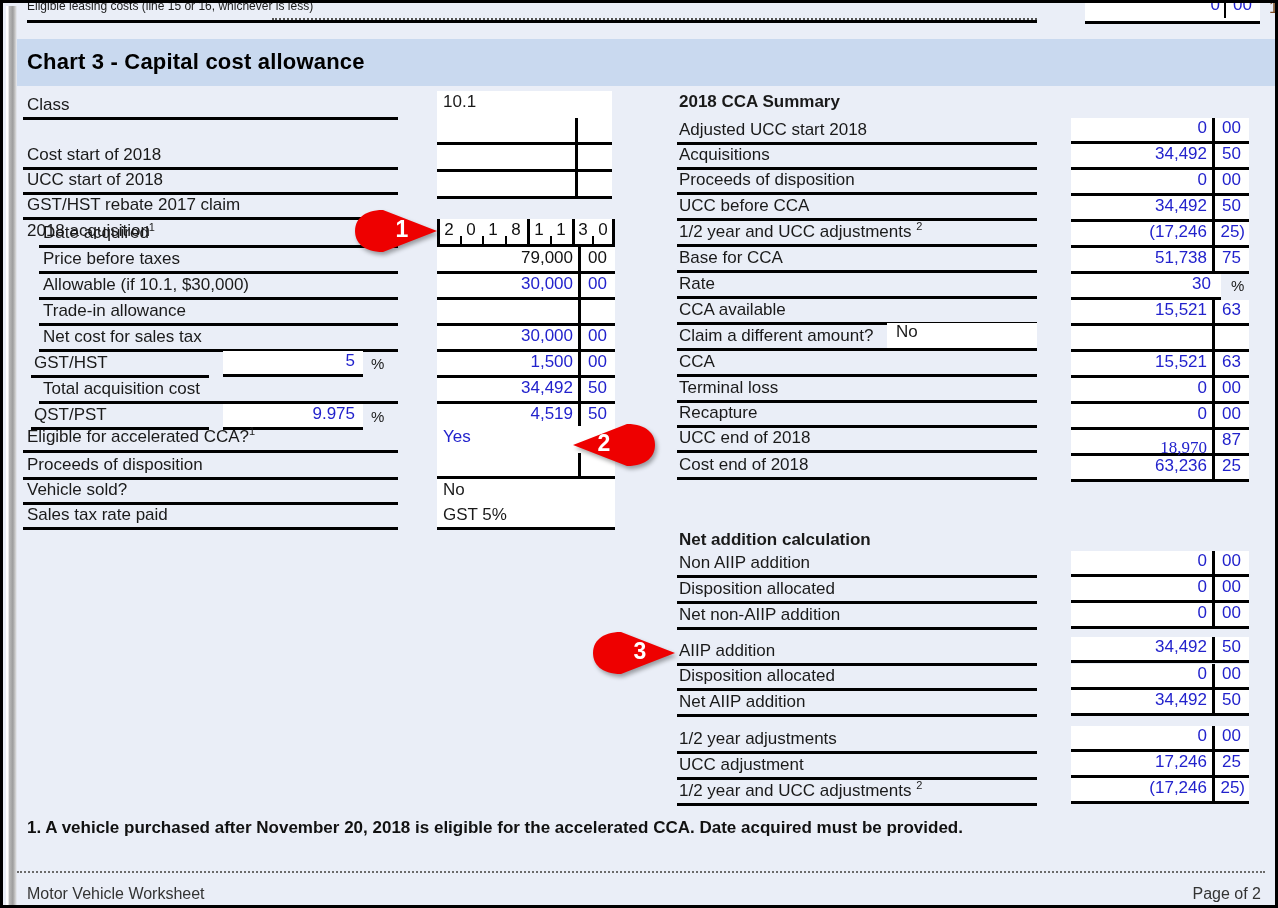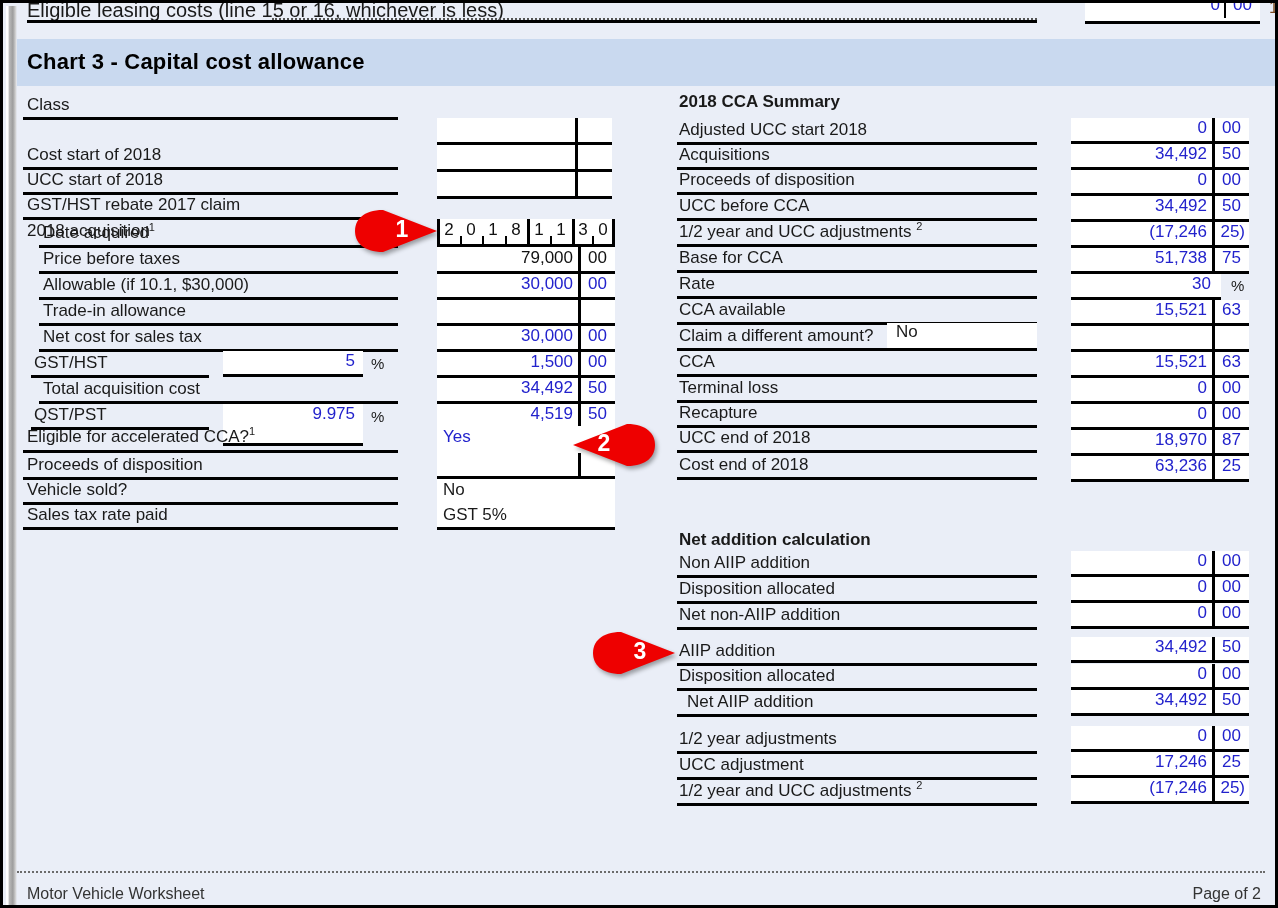--- a/index.html
+++ b/index.html
@@ -21,21 +21,21 @@
   .gutter{
     position:absolute;left:3px;top:3px;width:11px;height:902px;
     background:linear-gradient(to right,#ffffff 0%,#ffffff 18%,#b9b9b9 30%,#9d9d9d 62%,#cfcfcf 86%,#eaeef7 100%);
   }
 
   
   .toprow{
     position:absolute;left:14px;top:0px;right:0px;height:26px;
   }
   .toprow .tlabel{
-    position:absolute;left:10px;top:-4px;font-size:20px;color:#1a1a1a;
+    position:absolute;left:10px;top:-4px;font-size:12px;color:#1a1a1a;
     white-space:nowrap;
   }
   .toprow .tline{
     position:absolute;left:10px;top:17px;width:1010px;height:3px;background:#000;
   }
   .toprow .tdot{
     position:absolute;left:255px;top:15px;width:765px;height:0;border-top:2px dotted #555;
   }
   .toprow .tbox{
     position:absolute;left:1068px;top:-6px;width:175px;height:24px;background:#fff;
@@ -124,20 +124,23 @@
     </div>
     <div class="lineno">17</div>
   </div>
 
   <div class="band">
     <div class="title">Chart 3 - Capital cost allowance</div>
   </div>
 
   <div class="lbl" style="left:24px;top:92px;">Class</div>
   <div class="ul" style="left:20px;top:114px;width:375px;"></div>
+  <div class="tbox2" style="left:434px;top:88px;width:175px;height:27px;">
+    <div class="tv">10.1</div>
+  </div>
 
   <div class="lbl" style="left:24px;top:142px;">Cost start of 2018</div>
   <div class="ul" style="left:20px;top:164px;width:375px;"></div>
   <div class="mbox" style="left:434px;top:115px;width:175px;height:27px;">
     <div class="bb" style="width:175px;"></div>
     <div class="vsep" style="left:138px;height:27px;"></div>
     <div class="dv" style="right:42px;top:1px;"></div>
     <div class="cv" style="right:8px;top:1px;"></div>
   </div>
 
@@ -240,21 +243,21 @@
   <div class="ul" style="left:36px;top:398px;width:359px;"></div>
   <div class="mbox" style="left:434px;top:375px;width:178px;height:26px;">
     <div class="bb" style="width:178px;"></div>
     <div class="vsep" style="left:141px;height:26px;"></div>
     <div class="dv" style="right:42px;top:0px;">34,492</div>
     <div class="cv" style="right:8px;top:0px;">50</div>
   </div>
 
   <div class="lbl" style="left:31px;top:402px;">QST/PST</div>
   <div class="ul" style="left:28px;top:424px;width:178px;"></div>
-  <div class="tbox2" style="left:220px;top:401px;width:140px;height:42px;">
+  <div class="tbox2" style="left:220px;top:401px;width:140px;height:26px;">
     <div class="bb" style="width:140px;"></div>
     <div class="tv tvb" style="left:auto;right:8px;top:0px;">9.975</div>
   </div>
   <div class="pct" style="left:368px;top:405px;">%</div>
   <div class="mbox" style="left:434px;top:401px;width:178px;height:26px;">
     <div class="bb" style="width:178px;"></div>
     <div class="vsep" style="left:141px;height:26px;"></div>
     <div class="dv" style="right:42px;top:0px;">4,519</div>
     <div class="cv" style="right:8px;top:0px;">50</div>
   </div>
@@ -401,21 +404,21 @@
     <div class="vsep" style="left:141px;height:26px;"></div>
     <div class="dv" style="right:42px;top:0px;">0</div>
     <div class="cv" style="right:8px;top:0px;">00</div>
   </div>
 
   <div class="lbl" style="left:676px;top:425px;">UCC end of 2018</div>
   <div class="ul" style="left:674px;top:447px;width:360px;"></div>
   <div class="mbox" style="left:1068px;top:427px;width:178px;height:26px;">
     <div class="bb" style="width:178px;"></div>
     <div class="vsep" style="left:141px;height:26px;"></div>
-    <div class="dv" style="right:42px;top:0px;">18,970</div>
+    <div class="dv" style="right:42px;top:8px;font-family:Liberation Serif, serif;">18,970</div>
     <div class="cv" style="right:8px;top:0px;margin-left:32px;">87</div>
   </div>
 
   <div class="lbl" style="left:676px;top:452px;">Cost end of 2018</div>
   <div class="ul" style="left:674px;top:474px;width:360px;"></div>
   <div class="mbox" style="left:1068px;top:453px;width:178px;height:26px;">
     <div class="bb" style="width:178px;"></div>
     <div class="vsep" style="left:141px;height:26px;"></div>
     <div class="dv" style="right:42px;top:0px;">63,236</div>
     <div class="cv" style="right:8px;top:0px;">25</div>
@@ -461,21 +464,21 @@
 
   <div class="lbl" style="left:676px;top:663px;">Disposition allocated</div>
   <div class="ul" style="left:674px;top:685px;width:360px;"></div>
   <div class="mbox" style="left:1068px;top:661px;width:178px;height:26px;">
     <div class="bb" style="width:178px;"></div>
     <div class="vsep" style="left:141px;height:26px;"></div>
     <div class="dv" style="right:42px;top:0px;">0</div>
     <div class="cv" style="right:8px;top:0px;">00</div>
   </div>
 
-  <div class="lbl" style="left:676px;top:689px;margin-left:8px;">Net AIIP addition</div>
+  <div class="lbl" style="left:676px;top:689px;">Net AIIP addition</div>
   <div class="ul" style="left:674px;top:711px;width:360px;"></div>
   <div class="mbox" style="left:1068px;top:687px;width:178px;height:26px;">
     <div class="bb" style="width:178px;"></div>
     <div class="vsep" style="left:141px;height:26px;"></div>
     <div class="dv" style="right:42px;top:0px;">34,492</div>
     <div class="cv" style="right:8px;top:0px;">50</div>
   </div>
 
   <div class="lbl" style="left:676px;top:726px;">1/2 year adjustments</div>
   <div class="ul" style="left:674px;top:748px;width:360px;"></div>
@@ -520,17 +523,18 @@
     <div class="num">2</div>
   </div>
 
   <div class="pin right" style="left:588px;top:626px;">
     <svg width="86" height="48" viewBox="0 0 86 48">
       <path d="M84 24 L30 3 C10 3 2 13 2 24 C2 35 10 45 30 45 Z" fill="#ee0000"></path>
     </svg>
     <div class="num">3</div>
   </div>
 
+  <div class="fn" style="left:24px;top:815px;">1. A vehicle purchased after November 20, 2018 is eligible for the accelerated CCA. Date acquired must be provided.</div>
 
   <div class="footsep"></div>
   <div class="foot" style="left:24px;top:882px;">Motor Vehicle Worksheet</div>
   <div class="foot" style="right:14px;top:882px;">Page  of 2</div>
 </div>
 
 </body></html>

